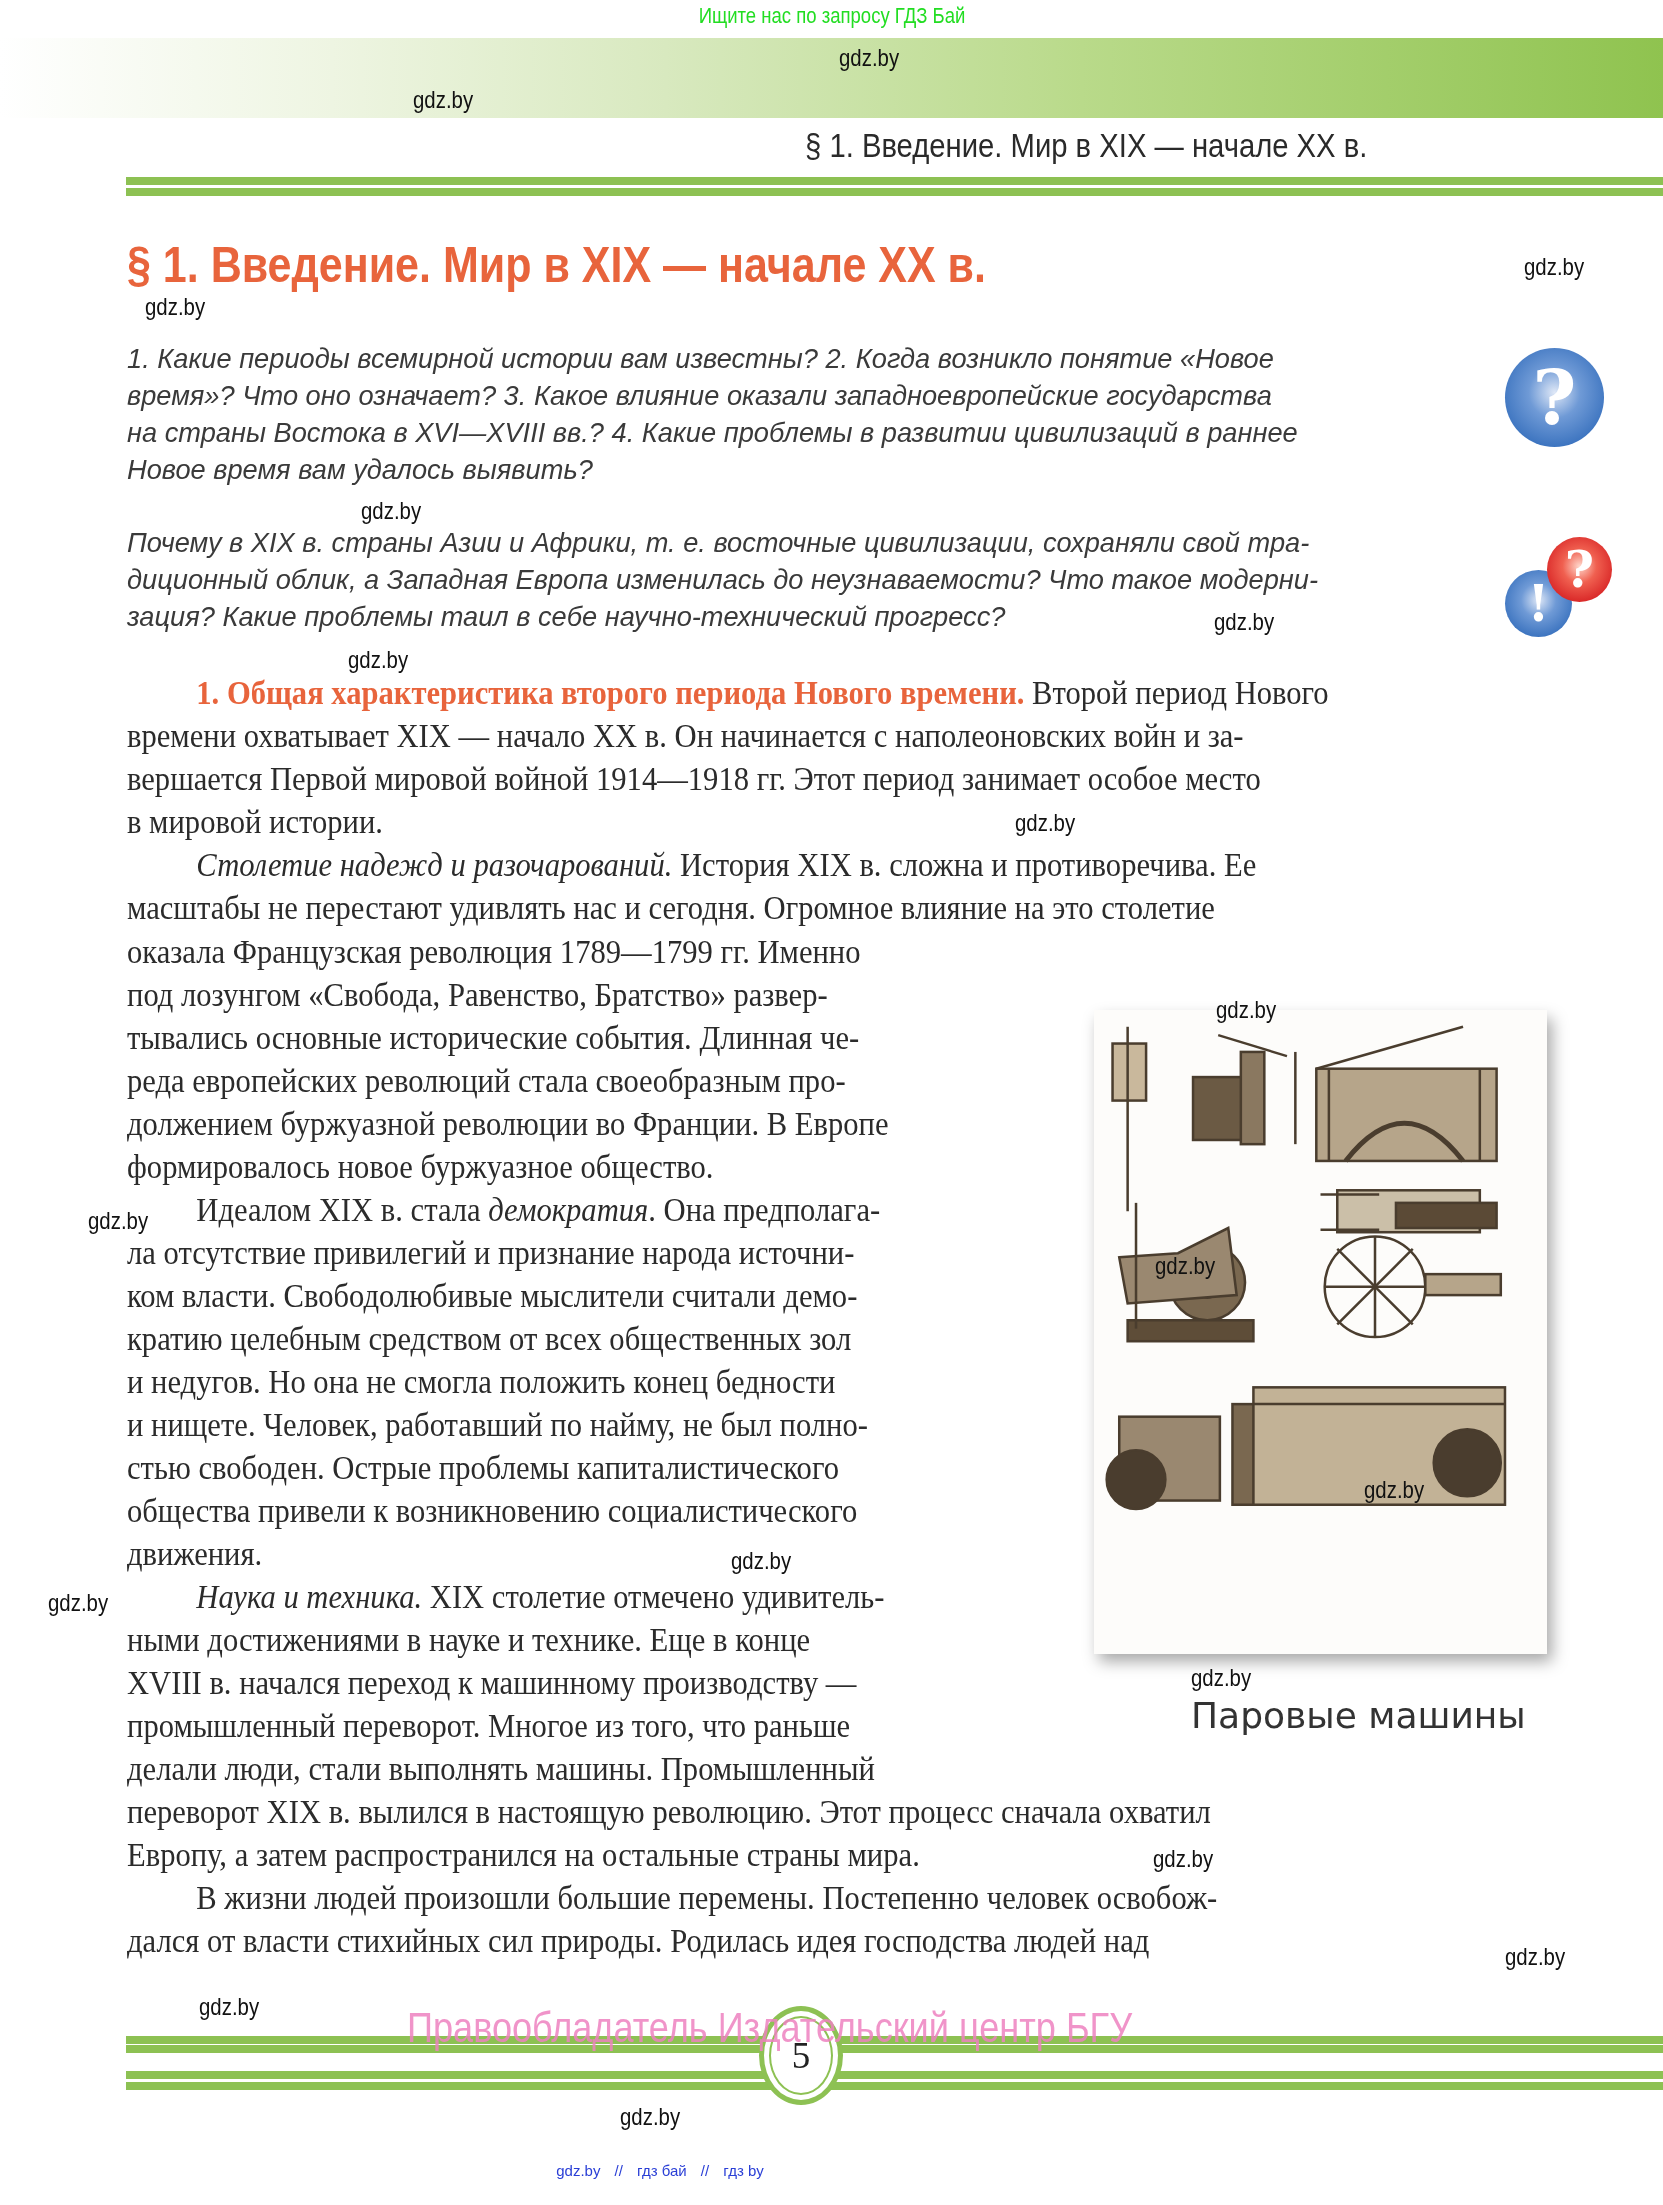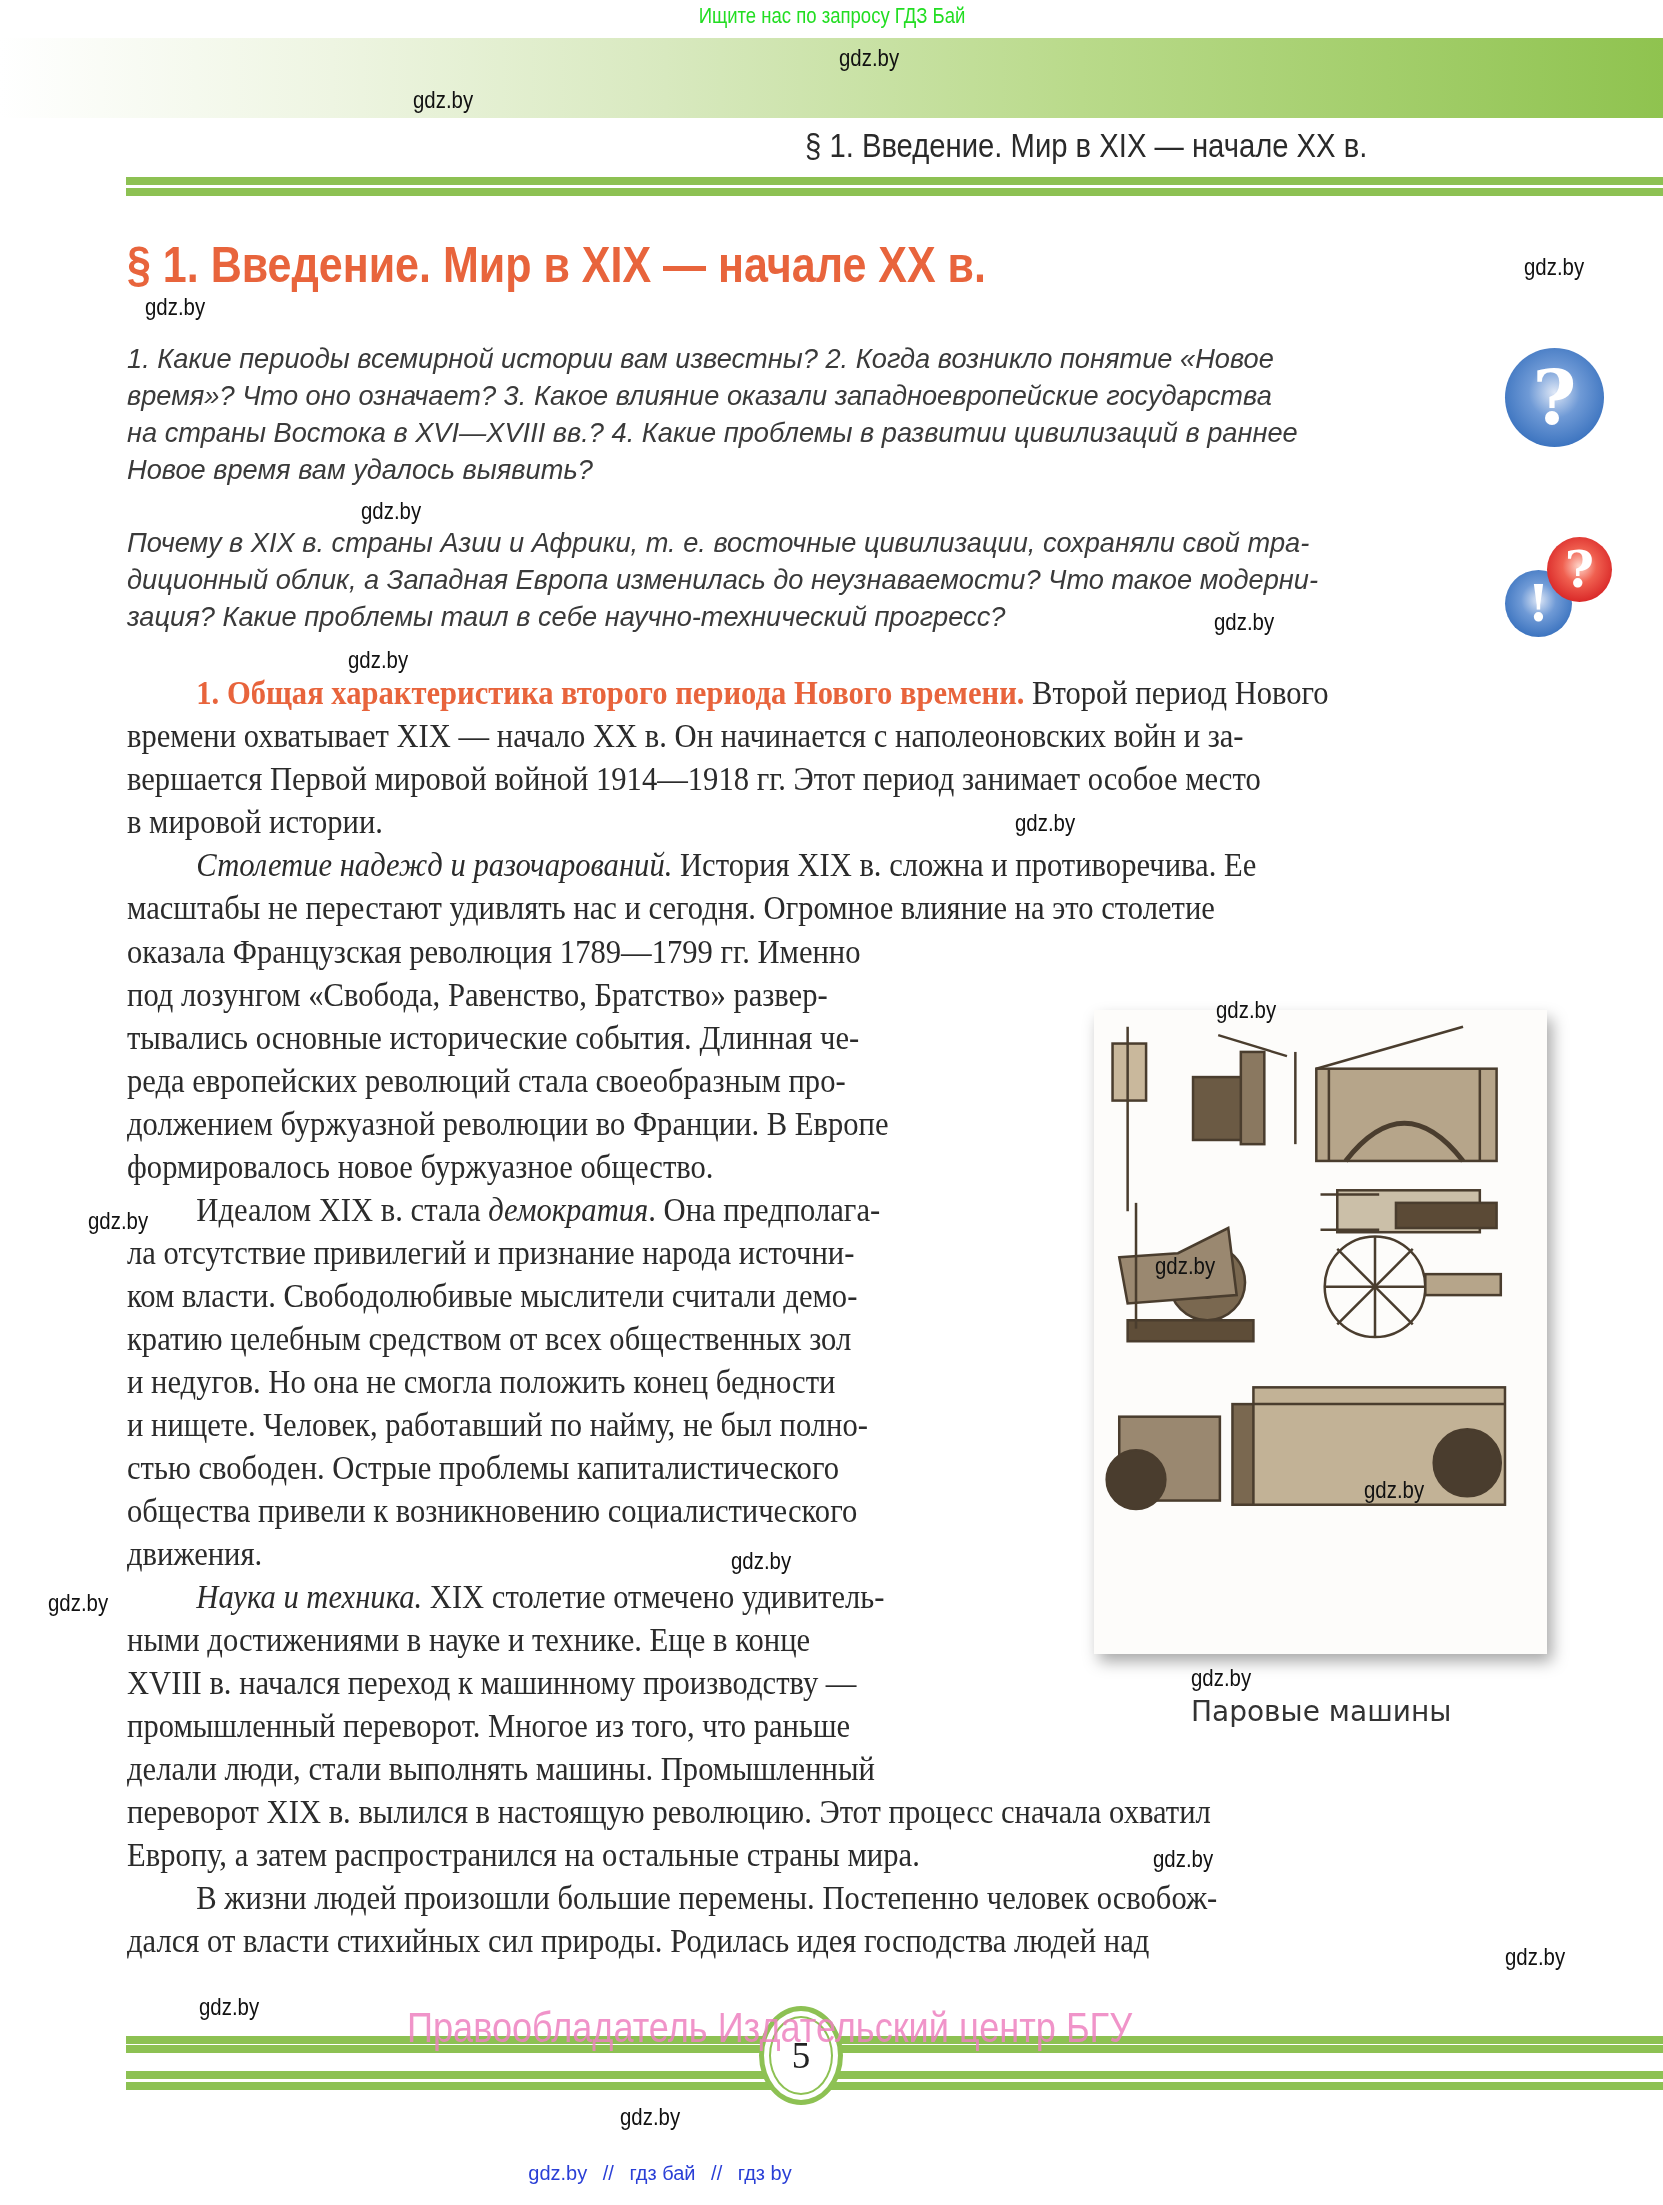--- a/index.html
+++ b/index.html
@@ -44,41 +44,41 @@
   }
   .body-text .line { display:block; height:43px; }
   .sub-head { color:#e8643c; font-weight:bold; }
   .it { font-style:italic; }
   .img-box {
     left:1094px; top:1010px; width:453px; height:644px; background:#fdfcfa;
     box-shadow:5px 8.4px 15px rgba(0,0,0,0.35);
   }
   .caption {
     top:1695px; left:1191px; font-family:"DejaVu Sans", sans-serif;
-    font-size:28px; color:#333; white-space:nowrap;
+    font-size:36px; color:#333; white-space:nowrap;
   }
   .footer-line { left:126px; width:1538px; height:7.5px; background:#8dc153; }
   .page-circle {
     left:759px; top:2006px; width:84px; height:99px; border-radius:50%;
     border:5.9px solid #8dc153; background:#fff; box-sizing:border-box;
     display:flex; align-items:center; justify-content:center;
   }
   .page-circle-inner {
     width:60px; height:75px; border-radius:50%; border:2.5px solid #8dc153;
     display:flex; align-items:center; justify-content:center;
     font-family:"Liberation Serif", serif; font-size:37px; color:#222;
   }
   .copyright {
     top:2004px; left:407px; font-family:"Liberation Sans", sans-serif;
     font-size:42px; color:#ee82c0; opacity:0.85; white-space:nowrap;
     transform:scaleX(0.86); transform-origin:left top;
   }
   .bottom-links {
     top:2162px; left:0; width:1320px; text-align:center;
-    font-family:"Liberation Sans", sans-serif; font-size:20px; color:#2a3fd6;
+    font-family:"Liberation Sans", sans-serif; font-size:15px; color:#2a3fd6;
   }
   .bottom-links span { margin:0 5px; }
   .icon { position:absolute; border-radius:50%; display:flex; align-items:center; justify-content:center;
     color:#fff; font-family:"DejaVu Serif", serif; font-weight:bold; }
   .icon-blue { background:radial-gradient(circle at 50% 45%, #dfe8f7 0%, #6f9ad6 35%, #3b73bf 75%); }
   .icon-red { background:radial-gradient(circle at 50% 45%, #ffd8cc 0%, #f06050 35%, #d92727 75%); }
 </style>
 </head>
 <body>
 

